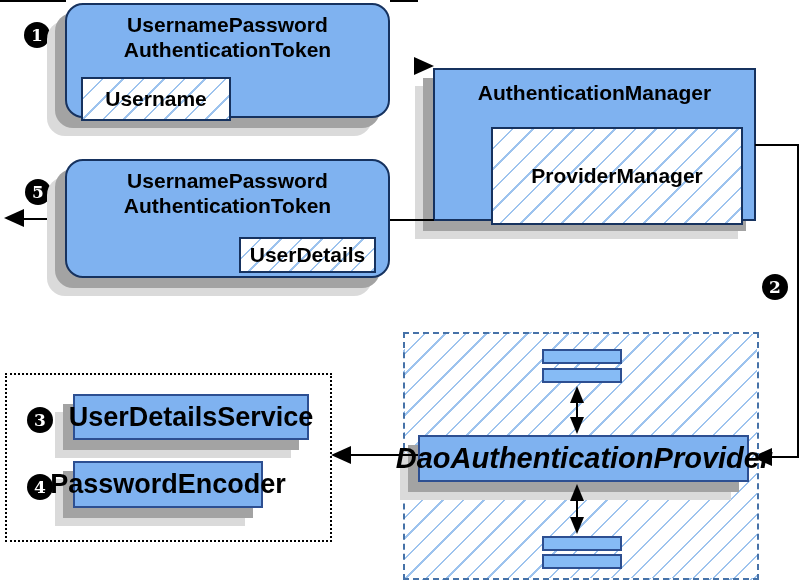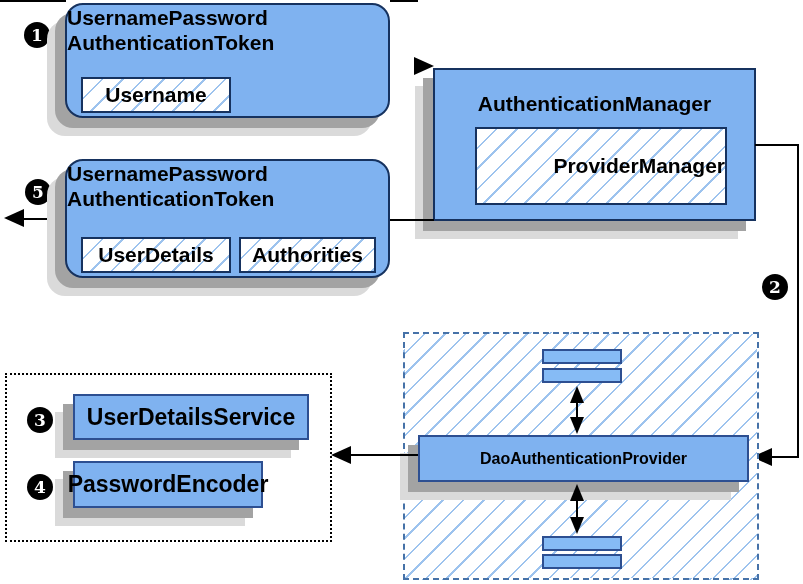--- a/index.html
+++ b/index.html
@@ -12,42 +12,42 @@
   .roundbox{
     background:var(--box-blue);border:2px solid var(--border-navy);
     border-radius:18px;
   }
   .bigbox{
     background:var(--box-blue);border:2px solid var(--border-navy);
   }
   .rectbox{
     background:var(--box-blue);border:2px solid var(--inner-border);
     display:flex;align-items:center;justify-content:center;
-    font-size:23px;
+    font-size:27px;
   }
   .shadowed{box-shadow:-10px 10px 0 0 var(--shadow1), -18px 18px 0 0 var(--shadow2);}
   
   .hatch{
     background-color:#fff;
     background-image:repeating-linear-gradient(135deg,
       rgba(0,0,0,0) 0px, rgba(0,0,0,0) 13px,
       var(--hatch) 13px, var(--hatch) 14.5px);
   }
   .fieldbox{
     border:2px solid var(--border-navy);
     display:flex;align-items:center;justify-content:center;
     font-size:21px;
   }
   .hatchpanel{
     border:2px solid var(--border-navy);
     display:flex;align-items:center;justify-content:center;
     font-size:21px;
   }
-  .box-title{line-height:25px;font-size:21px;}
-  .single-title{text-align:center;font-size:21px;padding-top:22px;}
+  .box-title{text-align:center;line-height:25px;font-size:21px;padding-top:7px;}
+  .single-title{text-align:center;font-size:21px;padding-top:11px;}
   
   .dashbox{border:2px dashed var(--dash-border);}
   .dotbox{border:2px dotted #000;background:transparent;}
   .bar{width:80px;height:15px;background:var(--bar-blue);border:2px solid var(--inner-border);}
   
   .hline{height:2px;background:#000;}
   .vline{width:2px;background:#000;}
   .tri{width:0;height:0;}
   .tri-right{border-top:9px solid transparent;border-bottom:9px solid transparent;border-left:20px solid #000;}
   .tri-left{border-top:9px solid transparent;border-bottom:9px solid transparent;border-right:20px solid #000;}
@@ -71,49 +71,46 @@
   <div class="abs tri tri-right" style="left:414px;top:57px;"></div>
   <div class="abs badge" style="left:24px;top:22px;">
     <span>1</span>
   </div>
 
   <div class="abs roundbox shadowed" style="left:65px;top:3px;width:325px;height:115px;">
     <div class="box-title">
       <div>UsernamePassword</div>
       <div>AuthenticationToken</div>
     </div>
-    <div class="abs fieldbox hatch" style="left:14px;top:72px;width:150px;height:36px;">
+    <div class="abs fieldbox hatch" style="left:14px;top:72px;width:150px;height:44px;">
       <span>Username</span>
     </div>
   </div>
 
   <div class="abs bigbox shadowed" style="left:433px;top:68px;width:323px;height:153px;">
     <div class="single-title">AuthenticationManager</div>
-    <div class="abs hatchpanel hatch" style="left:40px;top:57px;width:252px;height:78px;justify-content:flex-end;">
+    <div class="abs hatchpanel hatch" style="left:56px;top:57px;width:252px;height:98px;">
       <span>ProviderManager</span>
     </div>
   </div>
 
   <div class="abs hline" style="left:22px;top:218px;width:44px;"></div>
   <div class="abs tri tri-left" style="left:4px;top:209px;"></div>
   <div class="abs badge" style="left:25px;top:179px;">
     <span>5</span>
   </div>
   <div class="abs hline" style="left:390px;top:219px;width:44px;"></div>
 
   <div class="abs roundbox shadowed" style="left:65px;top:159px;width:325px;height:119px;">
     <div class="box-title">
       <div>UsernamePassword</div>
       <div>AuthenticationToken</div>
     </div>
-    <div class="abs fieldbox hatch" style="left:14px;top:76px;width:150px;height:36px;">
+    <div class="abs fieldbox hatch" style="left:172px;top:76px;width:137px;height:36px;">
       <span>UserDetails</span>
-    </div>
-    <div class="abs fieldbox hatch" style="left:172px;top:76px;width:137px;height:36px;">
-      <span>Authorities</span>
     </div>
   </div>
 
   <div class="abs hline" style="left:755px;top:144px;width:44px;"></div>
   <div class="abs vline" style="left:797px;top:144px;height:314px;"></div>
   <div class="abs hline" style="left:768px;top:456px;width:31px;"></div>
   <div class="abs tri tri-left" style="left:752px;top:448px;"></div>
   <div class="abs badge" style="left:762px;top:274px;">
     <span>2</span>
   </div>
@@ -123,21 +120,21 @@
 
   <div class="abs dashbox hatch" style="left:403px;top:332px;width:356px;height:248px;"></div>
 
   <div class="abs bar" style="left:542px;top:349px;"></div>
   <div class="abs bar" style="left:542px;top:368px;"></div>
 
   <div class="abs tri tri-up" style="left:570px;top:386px;"></div>
   <div class="abs vline" style="left:576px;top:399px;height:24px;"></div>
   <div class="abs tri tri-down" style="left:570px;top:417px;"></div>
 
-  <div class="abs rectbox shadowed" style="left:418px;top:435px;width:331px;height:47px;font-size:16px;">
+  <div class="abs rectbox shadowed" style="left:418px;top:435px;width:331px;height:47px;font-size:29px;font-style:italic;">
     <span>DaoAuthenticationProvider</span>
   </div>
 
   <div class="abs tri tri-up" style="left:570px;top:484px;"></div>
   <div class="abs vline" style="left:576px;top:497px;height:24px;"></div>
   <div class="abs tri tri-down" style="left:570px;top:517px;"></div>
 
   <div class="abs bar" style="left:542px;top:536px;"></div>
   <div class="abs bar" style="left:542px;top:554px;"></div>
 

